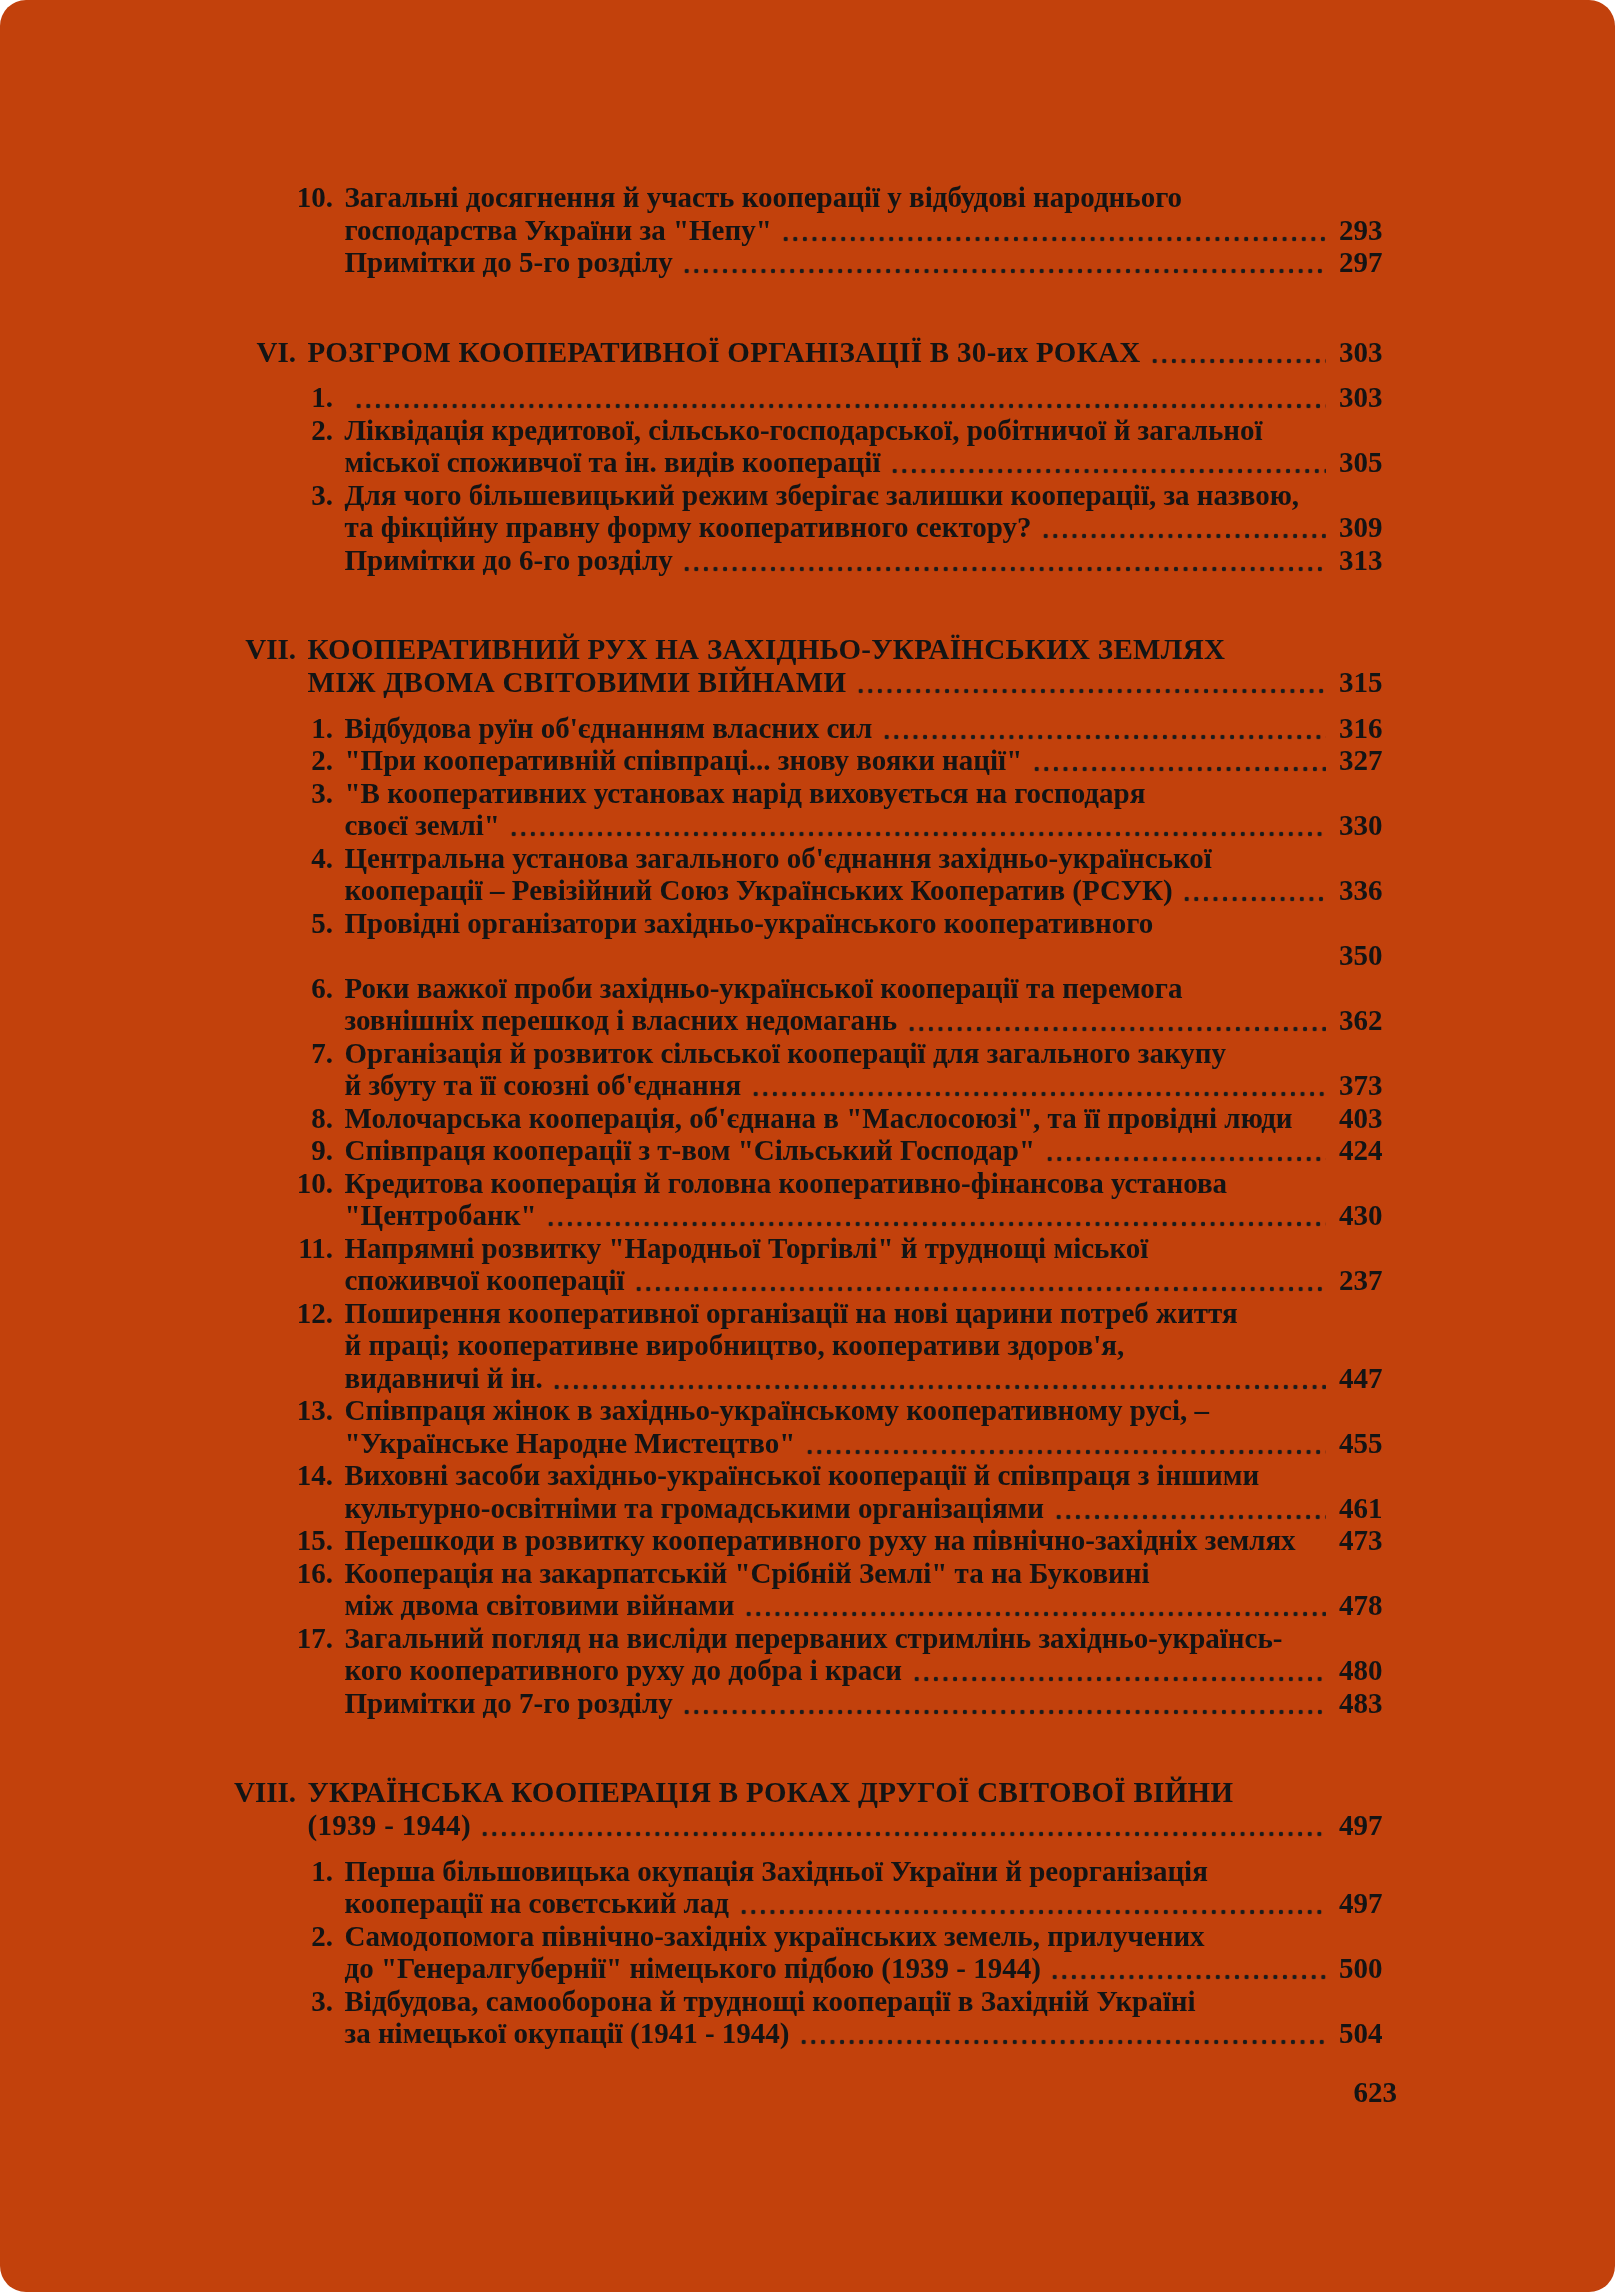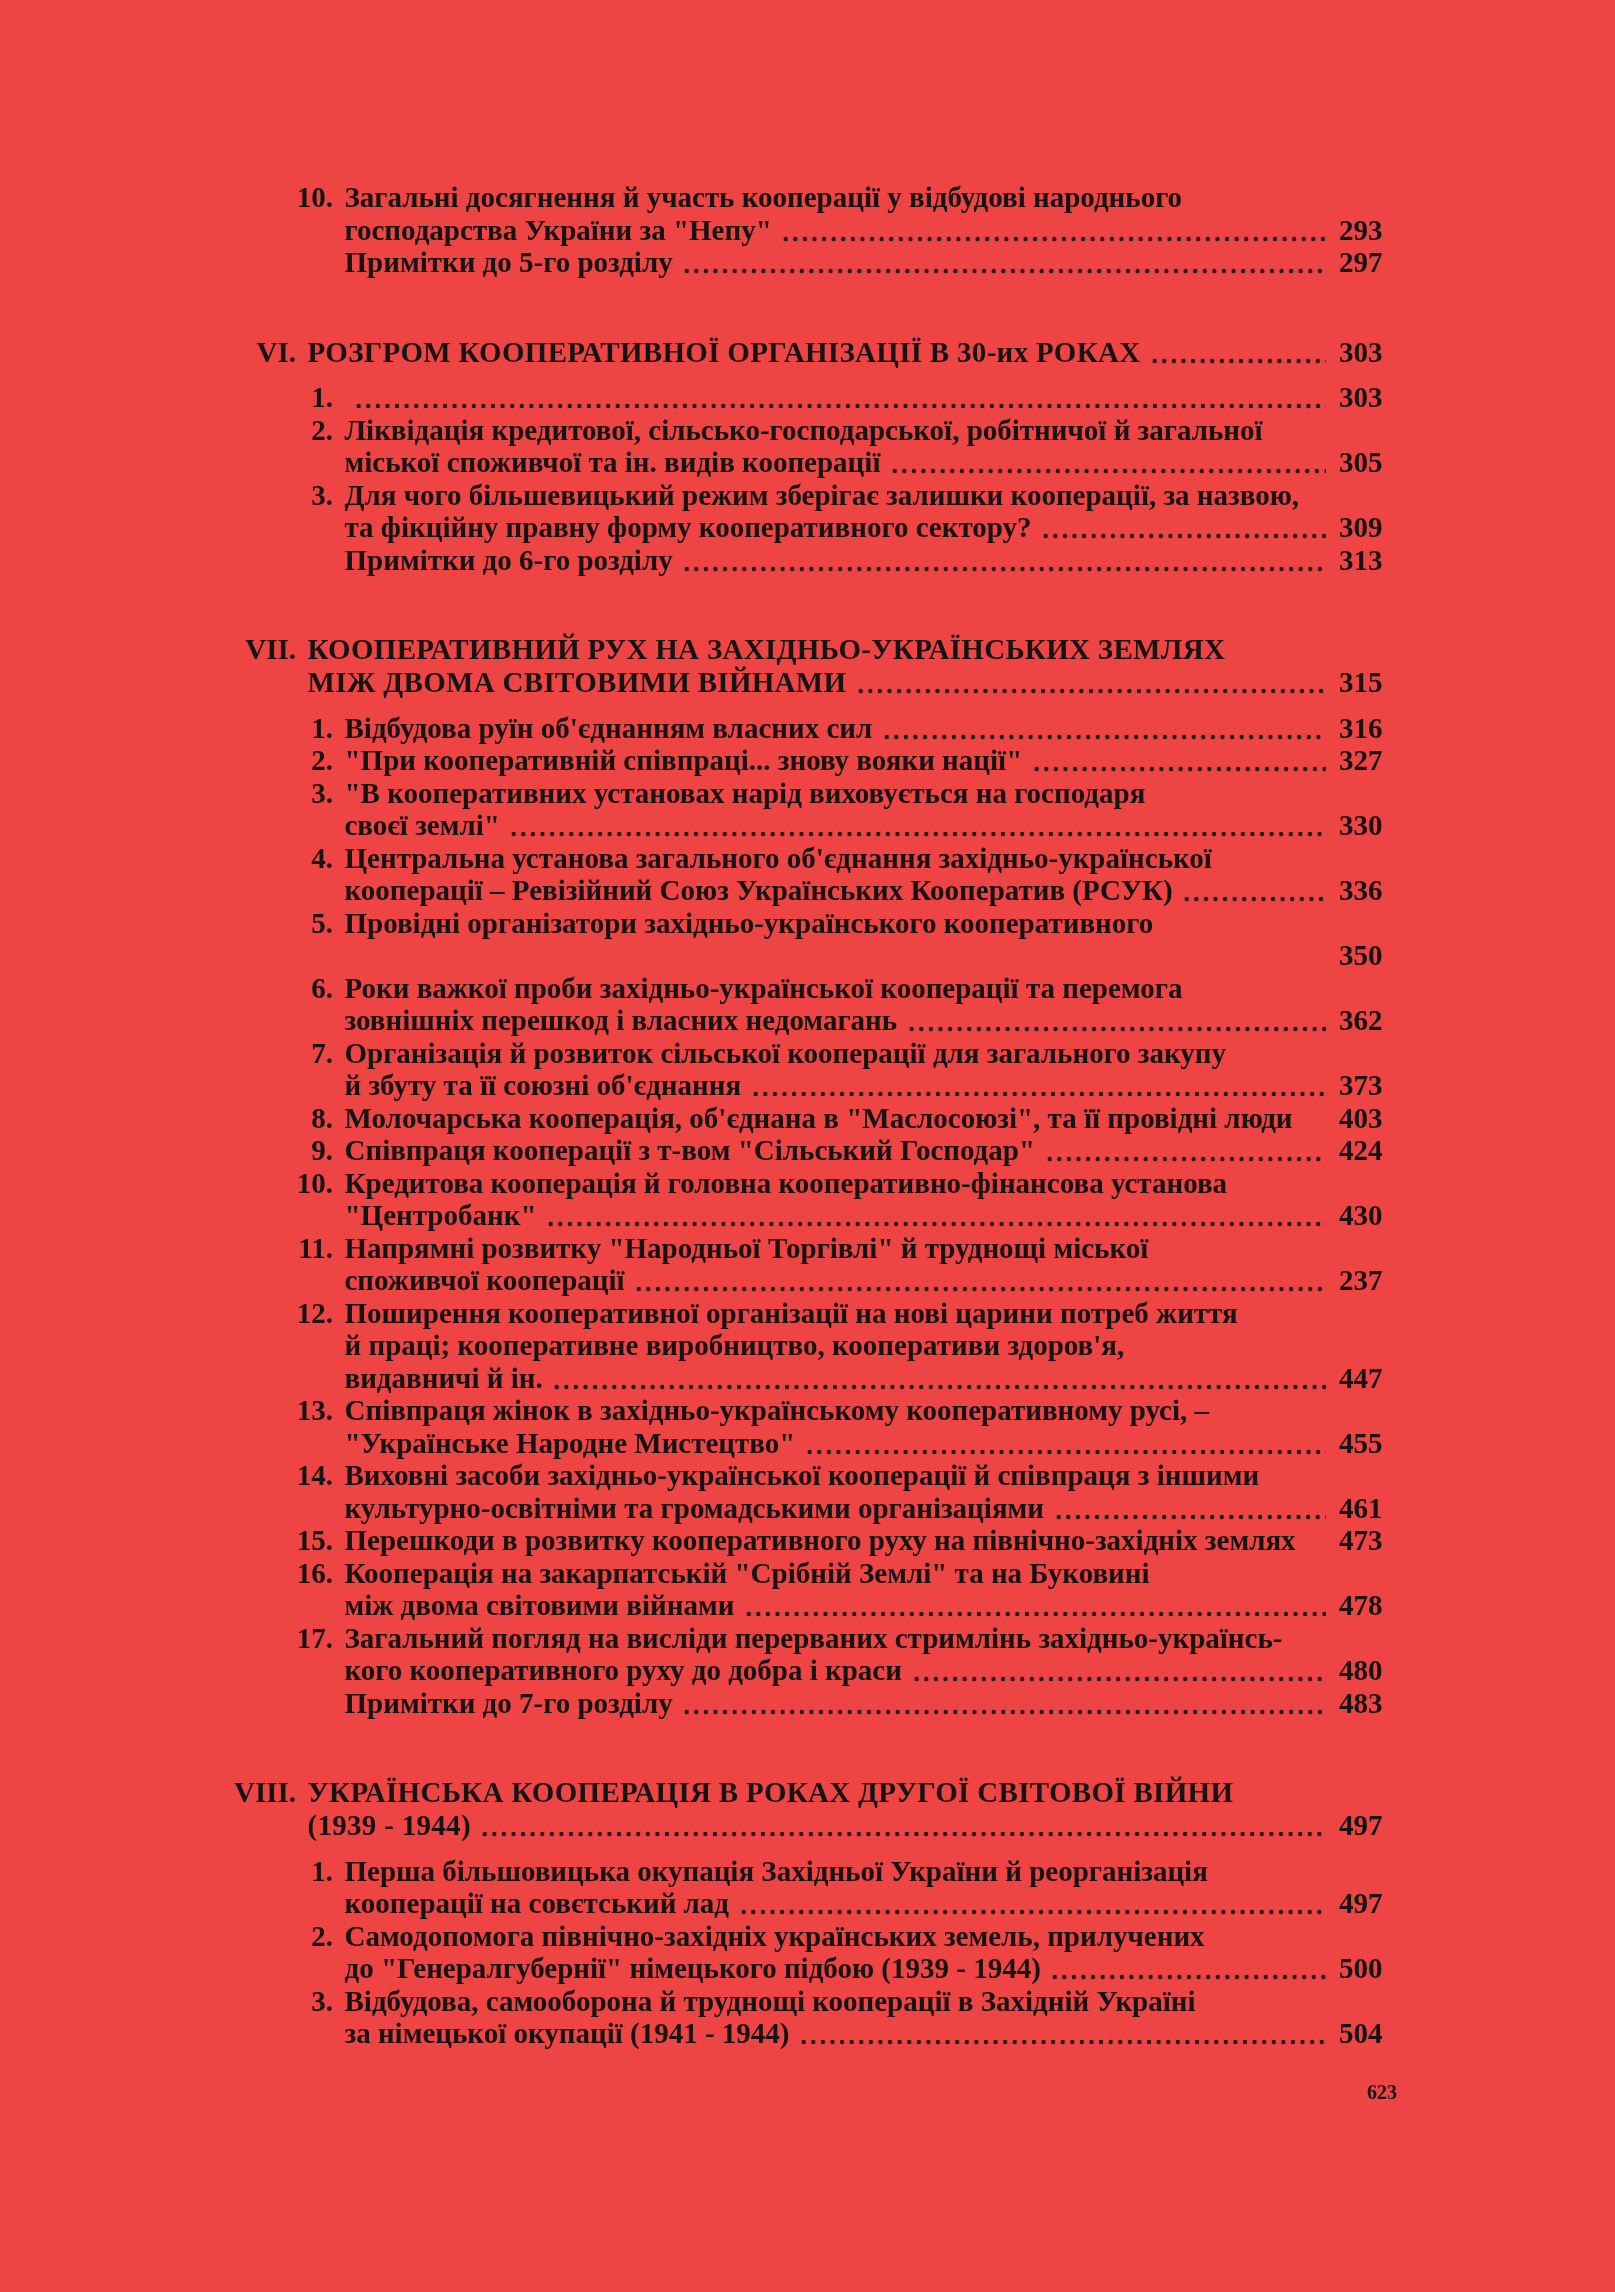--- a/index.html
+++ b/index.html
@@ -4,25 +4,26 @@
 <style>
   html, body {
     margin: 0;
     padding: 0;
     background: #ffffff;
   }
   .page {
     position: relative;
     width: 1615px;
     height: 2292px;
-    background: #ef4444;
+    background: #c2410c;
     overflow: hidden;
     font-family: "Liberation Serif", "DejaVu Serif", serif;
     font-weight: 700;
     color: #141414;
+    border-radius: 26px;
   }
   .toc {
     position: absolute;
     left: 196px;
     top: 181px;
     width: 1202px;
   }
   .block + .block { margin-top: 57px; }
   .sec-title + .sec-items { margin-top: 13.4px; }
 
@@ -56,21 +57,21 @@
   .leader.no-dots { background: none; }
   .pg {
     flex: 0 0 auto;
     min-width: 59px;
     text-align: left;
   }
   .folio {
     position: absolute;
     right: 218px;
     top: 2076px;
-    font-size: 20px;
+    font-size: 29px;
     line-height: 32.5px;
     text-align: right;
   }
 </style>
 </head>
 <body>
 
 <div class="page">
   <div class="toc">
       <div class="block">

